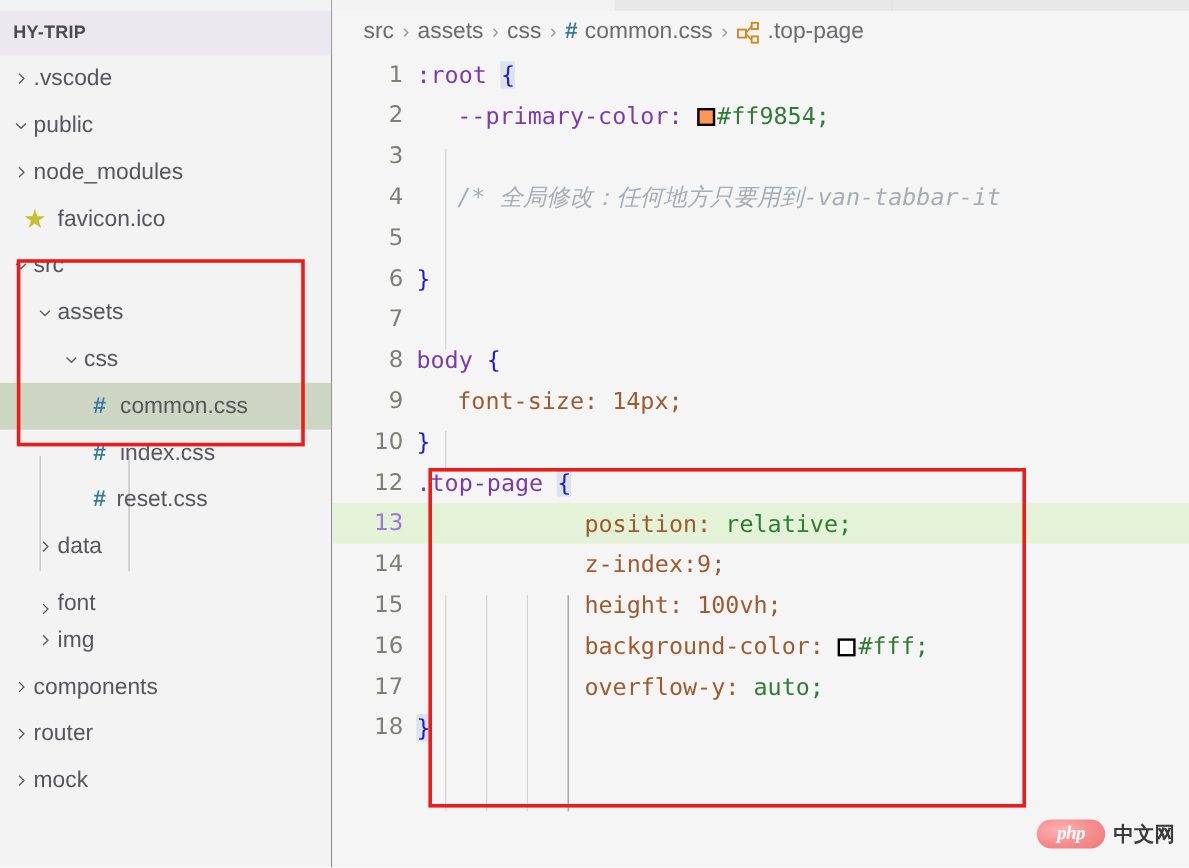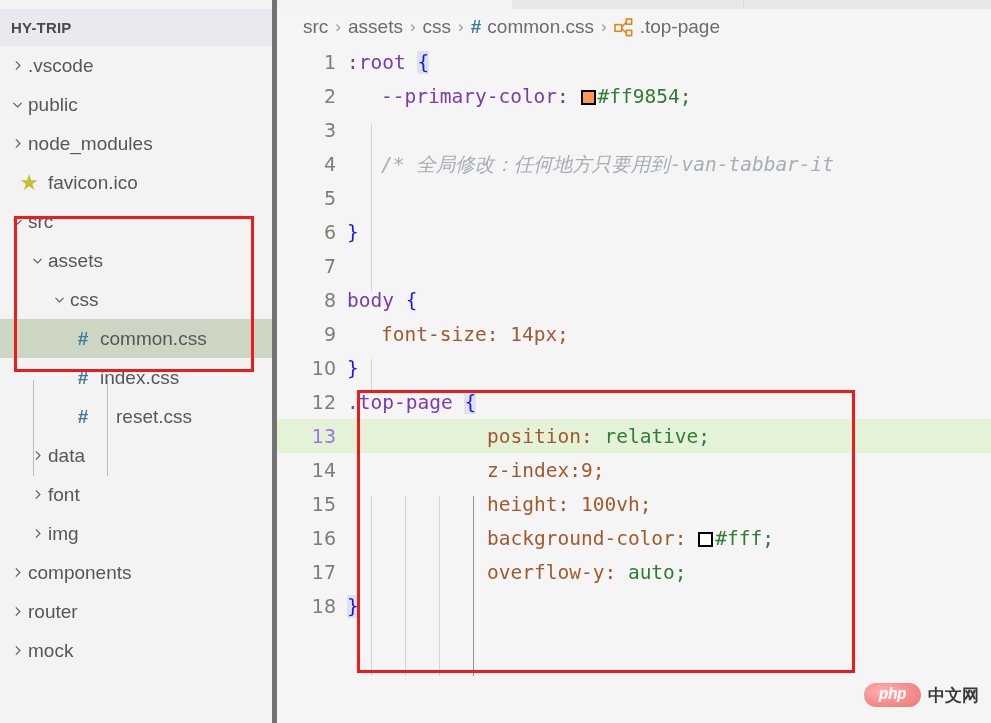--- a/index.html
+++ b/index.html
@@ -16,21 +16,21 @@
     background: #f3f3f3;
   }
 
   
   #sidebar {
     width: 277px;
     height: 723px;
     background: #f3f3f3;
     position: relative;
     flex: 0 0 277px;
-    border-right: 5px solid #737373;
+    border-right: 1px solid #737373;
   }
   #sidebar-topstrip {
     height: 9px;
     background: #f3f3f3;
   }
   #sidebar-header {
     height: 37px;
     background: #ece8ef;
     display: flex;
     align-items: center;
@@ -208,21 +208,21 @@
   }
   #watermark .bubble {
     width: 57px; height: 24px;
     border-radius: 12px;
     background: radial-gradient(ellipse at 35% 35%, #ffb3b3 0%, #f58b8b 55%, #ef7878 100%);
     display: flex; align-items: center; justify-content: center;
     color: #ffffff;
     font-size: 16px;
     font-style: italic;
     font-weight: bold;
-    font-family: Liberation Mono, monospace;
+    font-family: Liberation Serif, serif;
     letter-spacing: -0.5px;
   }
   #watermark .wmtext {
     font-size: 17px;
     color: #3a3a3a;
     font-weight: bold;
     font-family: "Liberation Sans", sans-serif;
   }
 </style>
 </head>
@@ -304,33 +304,33 @@
         <span class="label" style="margin-left:4px;">common.css</span>
       </div>
 
       <div class="row" style="padding-left:70px;">
         <span class="fileicon">#</span>
         <span class="label" style="margin-left:4px;">index.css</span>
       </div>
 
       <div class="row" style="padding-left:70px;">
         <span class="fileicon">#</span>
-        <span class="label" style="margin-left:20px;">reset.css</span>
+        <span class="label" style="margin-left:1px;">reset.css</span>
       </div>
 
       <div class="row" style="padding-left:26px;">
         <span class="twisty">
           <svg width="13" height="13" viewBox="0 0 16 16">
               <path d="M6 3 L11 8 L6 13" fill="none" stroke="#5b5b60" stroke-width="1.4"></path>
             </svg>
         </span>
         <span class="label">data</span>
       </div>
 
-      <div class="row" style="padding-left:26px;">
+      <div class="row" style="padding-left:26px;align-items:flex-end;">
         <span class="twisty">
           <svg width="13" height="13" viewBox="0 0 16 16">
               <path d="M6 3 L11 8 L6 13" fill="none" stroke="#5b5b60" stroke-width="1.4"></path>
             </svg>
         </span>
         <span class="label">font</span>
       </div>
 
       <div class="row" style="padding-left:26px;">
         <span class="twisty">

